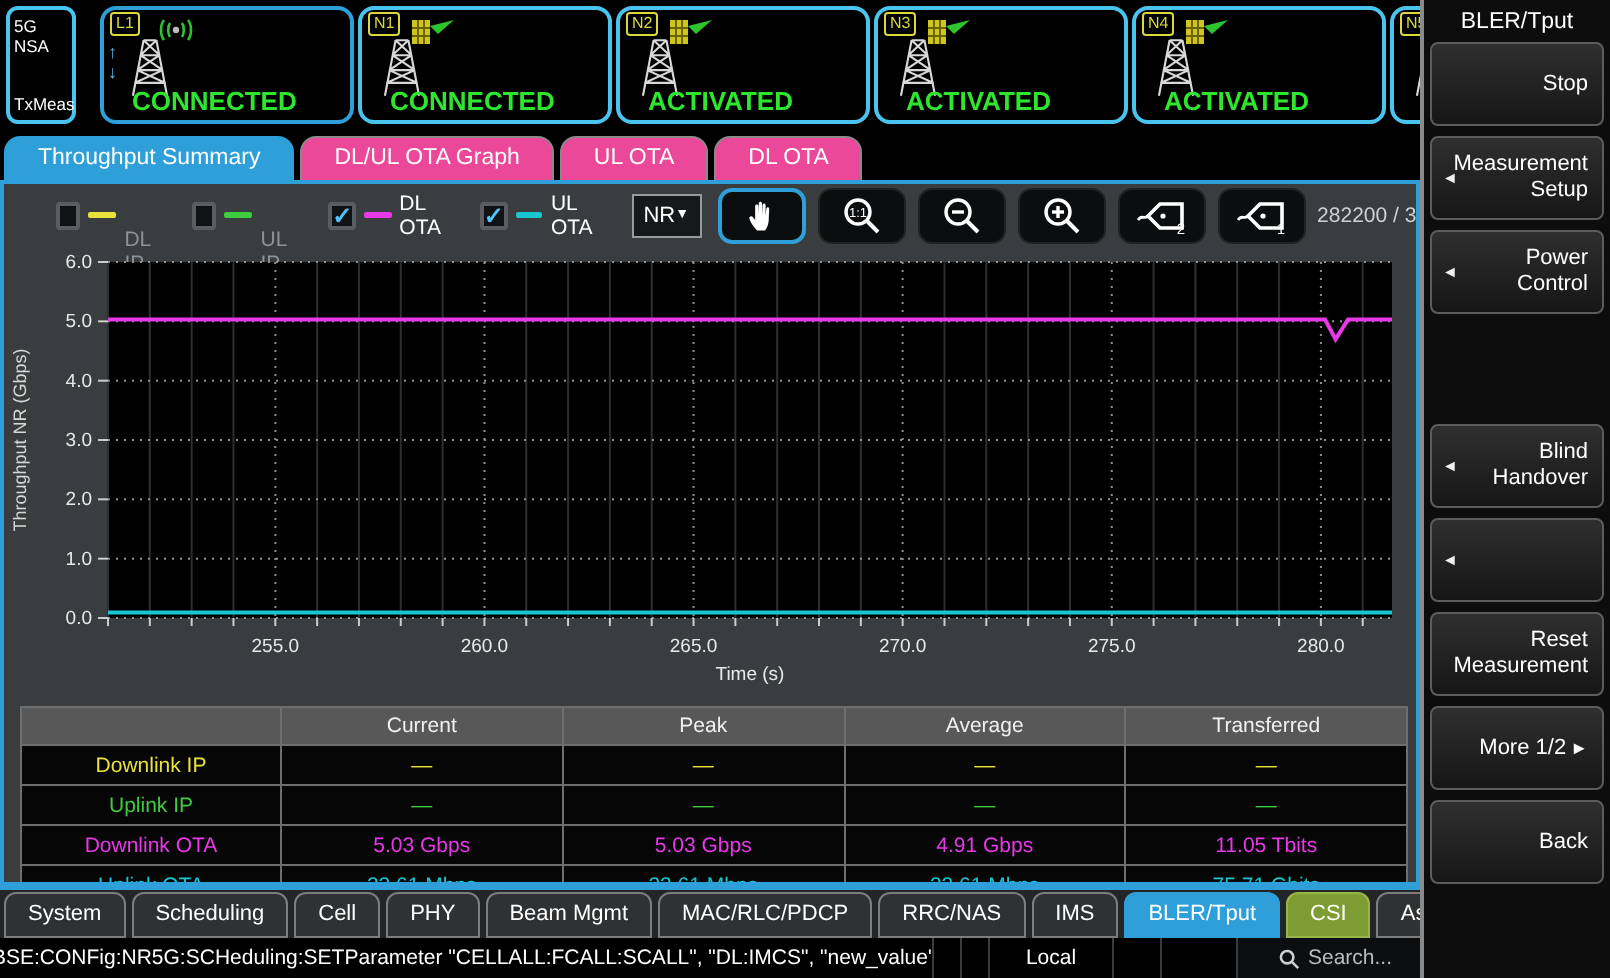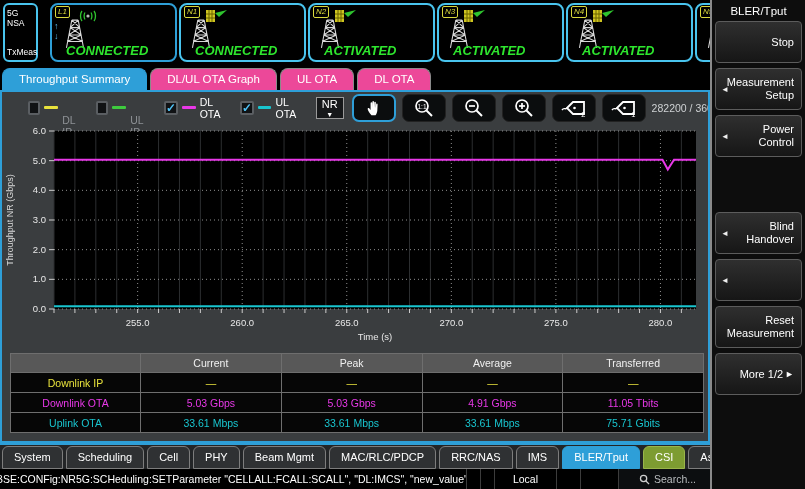--- a/index.html
+++ b/index.html
@@ -5,21 +5,21 @@
   * { margin:0; padding:0; box-sizing:border-box; }
   html,body { background:#000; }
   body { font-family:"Liberation Sans", sans-serif; }
   .screen { position:relative; width:805px; height:489px; background:#000; overflow:hidden; display:flex; }
   .main { width:710px; height:489px; display:flex; flex-direction:column; background:#000; }
 
   
   .topbar { height:64px; background:#000; display:flex; gap:12px; padding:3px 0 2px 3px; overflow:hidden; flex-shrink:0; }
   .mode-box { width:35px; flex-shrink:0; border:2px solid #49c4ee; border-radius:6px; background:#000;
               display:flex; flex-direction:column; justify-content:space-between; padding:3px 2px; color:#fff; font-size:8.5px; }
-  .cell { position:relative; width:127px; flex-shrink:0; border:2px solid #49c4ee; border-radius:8px; background:#000; padding:2px 4px 2px 2px;font-style:italic; }
+  .cell { position:relative; width:127px; flex-shrink:0; border:2px solid #49c4ee; border-radius:8px; background:#000; padding:2px 4px 2px 2px; }
   .cell.primary { border-color:#2e9fd8; border-width:2.5px; }
   .cell-badge { position:absolute; top:1px; left:3px; font-size:8px; color:#d9d93c; border:1px solid #d9d93c; border-radius:2px; padding:0 2px; line-height:10px; }
   .tower { position:absolute; left:11px; top:13px; }
   .cell.nr .tower { left:8px; }
   .panel-ico { position:absolute; left:24px; top:4px; }
   .lte-ant { position:absolute; left:26px; top:3px; }
   .updown { position:absolute; left:2px; top:16px; display:flex; flex-direction:column; line-height:10px; font-size:9px; color:#5ab6e8; }
   .cell-status { position:absolute; left:4px; bottom:2px; color:#2ee62e; font-weight:bold; font-size:13px; white-space:nowrap;margin-left:10px; }
   .cell-info { margin-left:46px; display:flex; flex-direction:column; gap:0; font-size:8.8px; line-height:11px; color:#fff; }
   .ci-row { display:flex; justify-content:space-between; }
@@ -38,21 +38,21 @@
 
   
   .panel { height:353px; border:2px solid #2e9fd8; background:#3a3d3f; overflow:hidden; flex-shrink:0; }
   .legendbar { height:31px; display:flex; align-items:center; padding-left:26px; }
   .legend-item { display:flex; align-items:center; gap:4px; margin-right:14px; }
   .cbx { width:14px; height:14px; background:#101214; border:2px solid #5a5e62; border-radius:2px; color:#4fc3f7; font-size:12px; font-weight:bold; line-height:10px; text-align:center; cursor:pointer; }
   .legend-line { width:19px; height:3px; border-radius:1px; }
   .legend-label { font-size:10.5px; color:#fff; }
   .legend-item.off .legend-label { color:#8e9296;margin-top:36px; }
   .nr-select { width:52px; height:22px; background:#16181a; border:1px solid #9a9a9a; color:#fff; font-size:11px;
-               display:flex; align-items:center; justify-content:space-between; padding:0 5px; margin-right:8px; cursor:pointer;flex-direction:column; }
+               display:flex; align-items:center; justify-content:space-between; padding:0 5px; margin-right:8px; cursor:pointer; }
   .nr-caret { font-size:7px; color:#fff; }
   .toolbtn { width:44px; height:28px; background:#0b0d0e; border:1px solid #222; border-radius:7px; margin-right:6px;
              display:flex; align-items:center; justify-content:center; cursor:pointer; }
   .toolbtn.selected { border:2px solid #2e9fd8; }
   .counter { margin-left:auto; margin-right:6px; color:#cfd2d4; font-size:10.5px; white-space:nowrap; }
 
   .chartwrap { height:226px; }
   
   table.tput { border-collapse:collapse; margin:4px 8px 0; width:694px; table-layout:fixed; }
   table.tput th { background:#585858; color:#f0f0f0; font-weight:normal; font-size:10.5px; height:19px; border:1px solid #6e6e6e; }
@@ -471,20 +471,27 @@
               <th>Transferred</th>
             </tr>
             <tr>
               <td style="color:#e8e23c">Downlink IP</td>
               <td style="color:#e8e23c">—</td>
               <td style="color:#e8e23c">—</td>
               <td style="color:#e8e23c">—</td>
               <td style="color:#e8e23c">—</td>
             </tr>
             <tr>
+              <td style="color:#3ecb3e">Uplink IP</td>
+              <td style="color:#3ecb3e">—</td>
+              <td style="color:#3ecb3e">—</td>
+              <td style="color:#3ecb3e">—</td>
+              <td style="color:#3ecb3e">—</td>
+            </tr>
+            <tr>
               <td style="color:#e838e8">Downlink OTA</td>
               <td style="color:#e838e8">5.03 Gbps</td>
               <td style="color:#e838e8">5.03 Gbps</td>
               <td style="color:#e838e8">4.91 Gbps</td>
               <td style="color:#e838e8">11.05 Tbits</td>
             </tr>
             <tr>
               <td style="color:#19c5cf">Uplink OTA</td>
               <td style="color:#19c5cf">33.61 Mbps</td>
               <td style="color:#19c5cf">33.61 Mbps</td>
@@ -547,15 +554,18 @@
         <div class="sb-btn">
           <span class="sb-arrow">◄</span>
         </div>
         <div class="sb-btn">
           <span>Reset Measurement</span>
         </div>
         <div class="sb-btn">
           <span>More 1/2</span>
           <span class="sb-more">►</span>
         </div>
+        <div class="sb-btn">
+          <span>Back</span>
+        </div>
       </div>
   </div>
 </div>
 
 </body></html>

